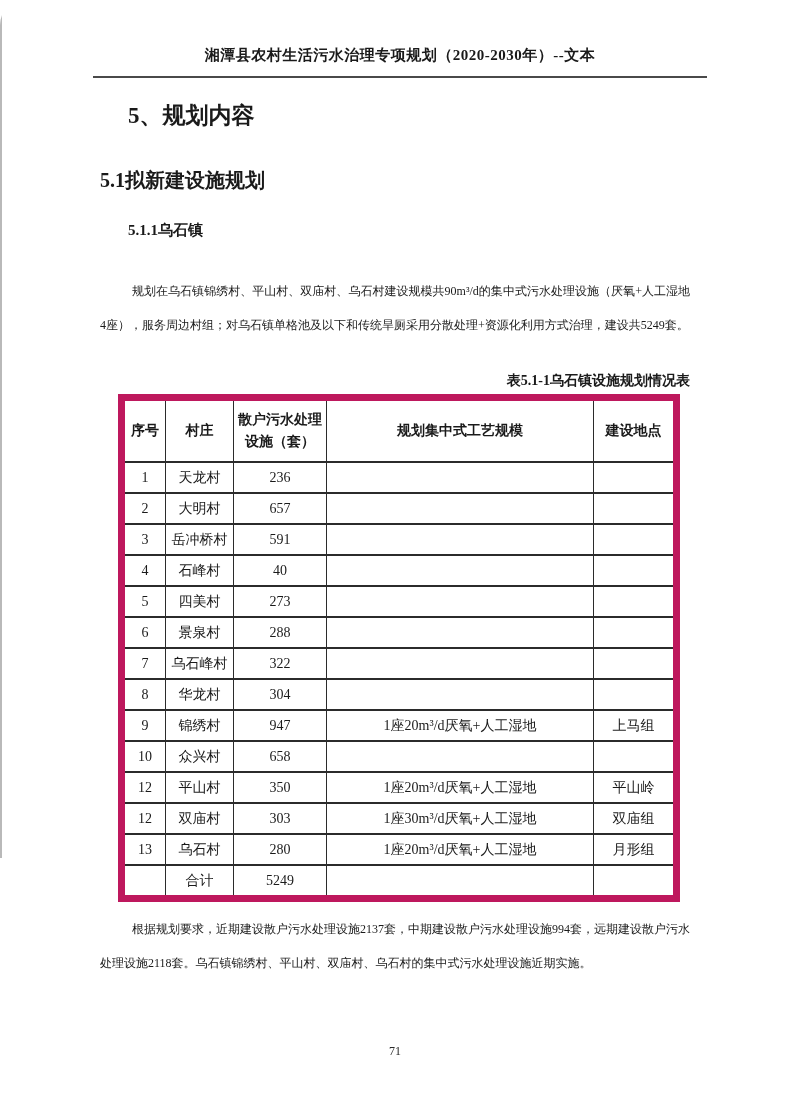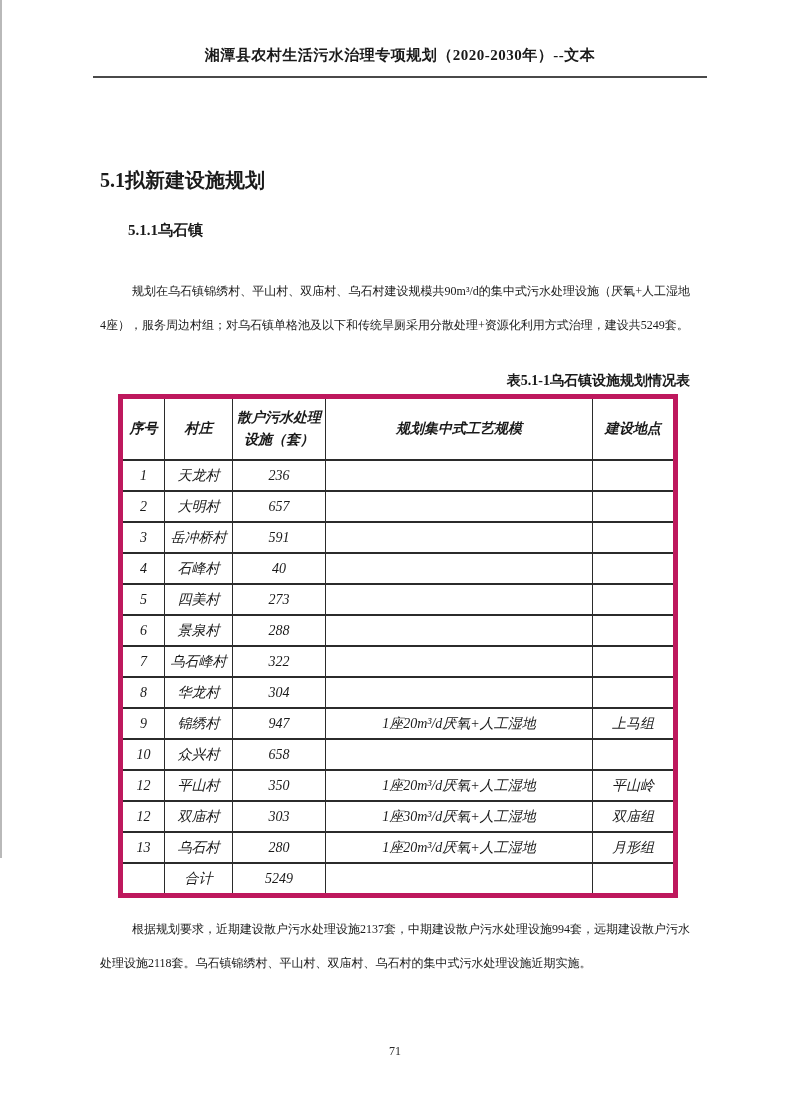--- a/index.html
+++ b/index.html
@@ -4,20 +4,21 @@
 <style>
   html, body { margin: 0; padding: 0; background: #ffffff; }
   .page {
     position: relative;
     width: 790px;
     height: 1118px;
     background: #ffffff;
     font-family: "Liberation Serif", "DejaVu Serif", serif;
     color: #1a1a1a;
     overflow: hidden;
+    border-radius: 25px;
   }
   .scan-edge {
     position: absolute;
     left: 0; top: 0;
     width: 2px; height: 858px;
     background: #b9b9b9;
   }
   .doc-header {
     position: absolute;
     top: 46px; left: 93px; width: 614px;
@@ -74,21 +75,21 @@
   }
   table.plan-table th, table.plan-table td {
     border: 1px solid #2b2b2b;
     border-top-width: 2px;
     border-bottom-width: 2px;
     padding: 0 2px;
     text-align: center;
     vertical-align: middle;
     overflow: hidden;
   }
-  table.plan-table { border: 5px solid #be185d; font-style: italic; }
+  table.plan-table { border: 7px solid #be185d; }
   table.plan-table th {
     height: 60px;
     font-weight: bold;
     font-size: 14px;
     line-height: 22px;
   }
   table.plan-table td {
     height: 29px;
     font-size: 14px;
   }
@@ -102,20 +103,21 @@
 </style>
 </head>
 <body>
 
 <div class="page">
   <div class="scan-edge"></div>
 
   <div class="doc-header">湘潭县农村生活污水治理专项规划（2020-2030年）--文本</div>
   <div class="header-rule"></div>
 
+  <div class="h1">5、规划内容</div>
   <div class="h2">5.1拟新建设施规划</div>
   <div class="h3">5.1.1乌石镇</div>
 
   <div class="para para-intro">规划在乌石镇锦绣村、平山村、双庙村、乌石村建设规模共90m³/d的集中式污水处理设施（厌氧+人工湿地4座），服务周边村组；对乌石镇单格池及以下和传统旱厕采用分散处理+资源化利用方式治理，建设共5249套。</div>
 
   <div class="table-caption">表5.1-1乌石镇设施规划情况表</div>
 
   <table class="plan-table">
     <colgroup>
       <col style="width:44px">

